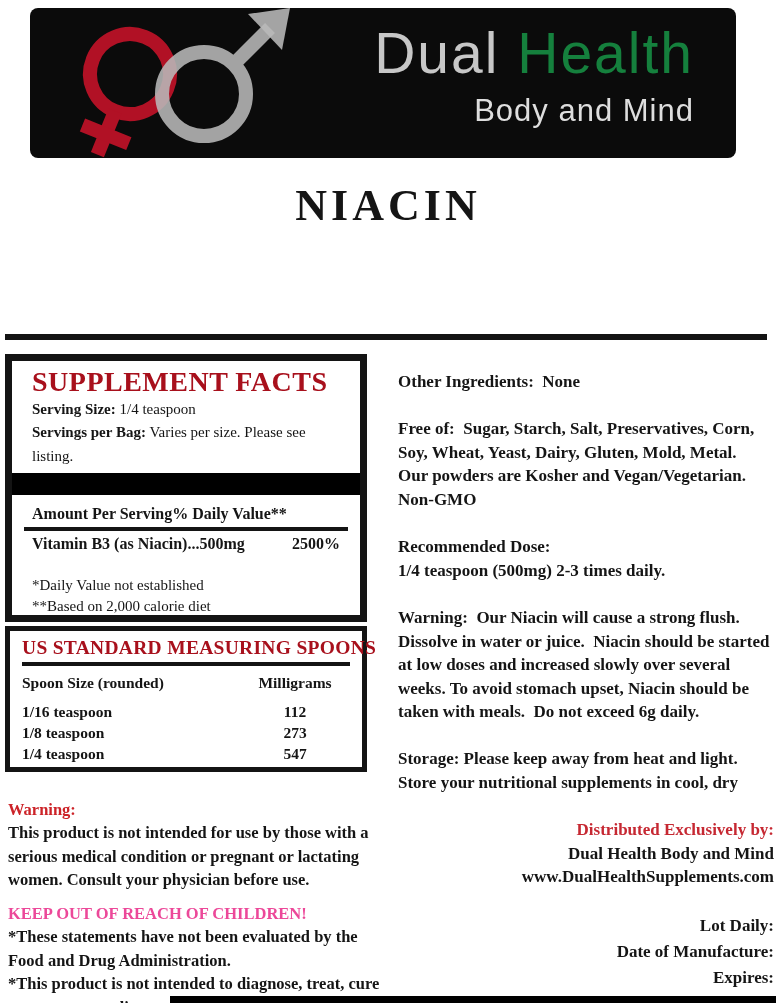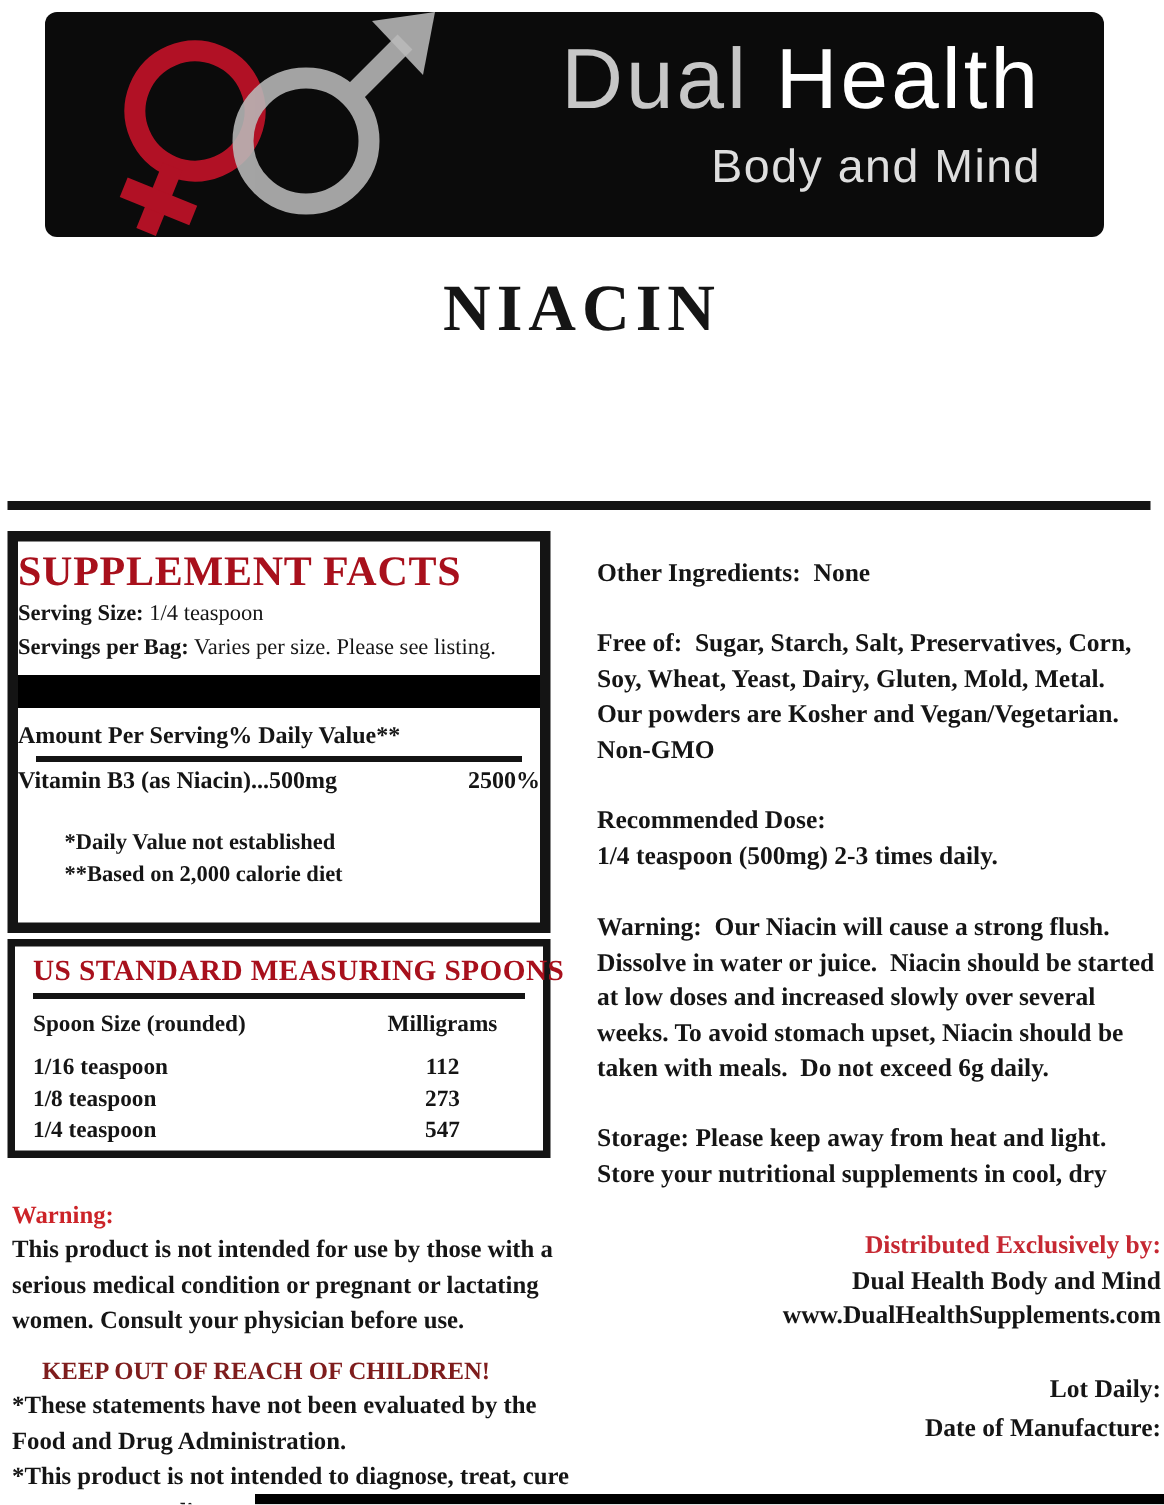--- a/index.html
+++ b/index.html
@@ -16,63 +16,63 @@
     position:absolute; left:30px; top:8px; width:706px; height:150px;
     background:#0b0b0b; border-radius:8px;
   }
   .logo-art { position:absolute; left:22px; top:-2px; width:250px; height:160px; }
   .brand-text {
     position:absolute; right:42px; top:16px; text-align:right;
     font-family:"Liberation Sans", sans-serif;
   }
   .brand-name { font-size:57px; letter-spacing:2px; line-height:1.05; font-weight:500; }
   .brand-dual { color:#c7c7c7; }
-  .brand-health { color:#ffffff; }
+  .brand-health { color:#15803d; }
   .brand-tagline { font-size:31px; color:#dedede; margin-top:9px; letter-spacing:1px; font-weight:400; }
 
   .product-title {
     position:absolute; top:180px; left:0; width:100%;
     text-align:center; font-size:44px; font-weight:700; letter-spacing:4px;
   }
 
   .divider-full { position:absolute; left:5px; top:334px; width:762px; height:6px; background:#141414; }
 
   
   .sf-box {
     position:absolute; left:5px; top:354px; width:362px; height:268px;
     border:7px solid #141414; background:#fff; padding:5px 0 0 0;
   }
-  .sf-pad { padding:0 0; }
+  .sf-pad { padding:0 20px; }
   .sf-title { font-size:28px; font-weight:700; color:#a8101c; letter-spacing:0.5px; line-height:1.15; }
   .sf-line { font-size:15px; line-height:1.55; }
   .sf-line .b { font-weight:700; }
   .sf-blackbar { height:22px; background:#000; margin-top:5px; }
   .sf-row { display:flex; justify-content:flex-start; font-size:16px; font-weight:700; margin-top:10px; }
   .sf-rule { height:4px; background:#141414; margin:4px 12px 0 12px; }
   .sf-nutrient { display:flex; justify-content:space-between; font-size:16px; font-weight:700; margin-top:4px; }
-  .sf-notes { margin-top:22px; font-size:15px; font-weight:700; line-height:1.4;margin-left:31px; }
+  .sf-notes { margin-top:22px; font-size:15px; font-weight:400; line-height:1.4; }
 
   
   .ms-box {
     position:absolute; left:5px; top:626px; width:362px; height:146px;
     border:5px solid #141414; background:#fff; padding:6px 12px 0 12px;
   }
   .ms-title { font-size:19.5px; font-weight:700; color:#a8101c; letter-spacing:0.3px; white-space:nowrap; }
   .ms-rule { height:4px; background:#141414; margin-top:3px; }
   .ms-head { display:flex; justify-content:space-between; font-size:15.5px; font-weight:700; margin-top:8px; }
   .ms-head .c2 { width:110px; text-align:center; }
   .ms-rows { margin-top:10px; }
   .ms-row { display:flex; justify-content:space-between; font-size:15.5px; font-weight:700; line-height:1.35;gap:30px; }
   .ms-row .c2 { width:110px; text-align:center; }
 
   
   .warn-left { position:absolute; left:8px; top:798px; width:364px; font-size:16.5px; font-weight:700; line-height:1.42; }
   .warn-title { color:#cc2328; }
   .keepout { position:absolute; left:8px; top:902px; width:372px; font-size:16.5px; font-weight:700; line-height:1.42; }
-  .keepout-title { color:#7f1d1d;margin-left:20px; }
+  .keepout-title { color:#ec4899; }
 
   
   .right-col { position:absolute; left:398px; top:370px; width:376px; }
   .rp { font-size:17px; font-weight:700; line-height:1.38; white-space:pre-wrap; }
   .mt { margin-top:24px; }
   .center { text-align:right; white-space:normal; }
   .dist-title { color:#c62832; }
   .lot-block { line-height:1.55; }
 
   
@@ -177,18 +177,19 @@
     <div class="rp mt">Warning:  Our Niacin will cause a strong flush. Dissolve in water or juice.  Niacin should be started at low doses and increased slowly over several weeks. To avoid stomach upset, Niacin should be taken with meals.  Do not exceed 6g daily.</div>
     <div class="rp mt">Storage: Please keep away from heat and light.  Store your nutritional supplements in cool, dry</div>
     <div class="rp mt center">
       <div class="dist-title">Distributed Exclusively by:</div>
       <div>Dual Health Body and Mind</div>
       <div>www.DualHealthSupplements.com</div>
     </div>
     <div class="rp mt center lot-block">
       <div>Lot Daily:</div>
       <div>Date of Manufacture:</div>
+      <div>Expires:</div>
     </div>
   </div>
 
   <div class="edge-bar"></div>
 
 </div>
 
 </body></html>

